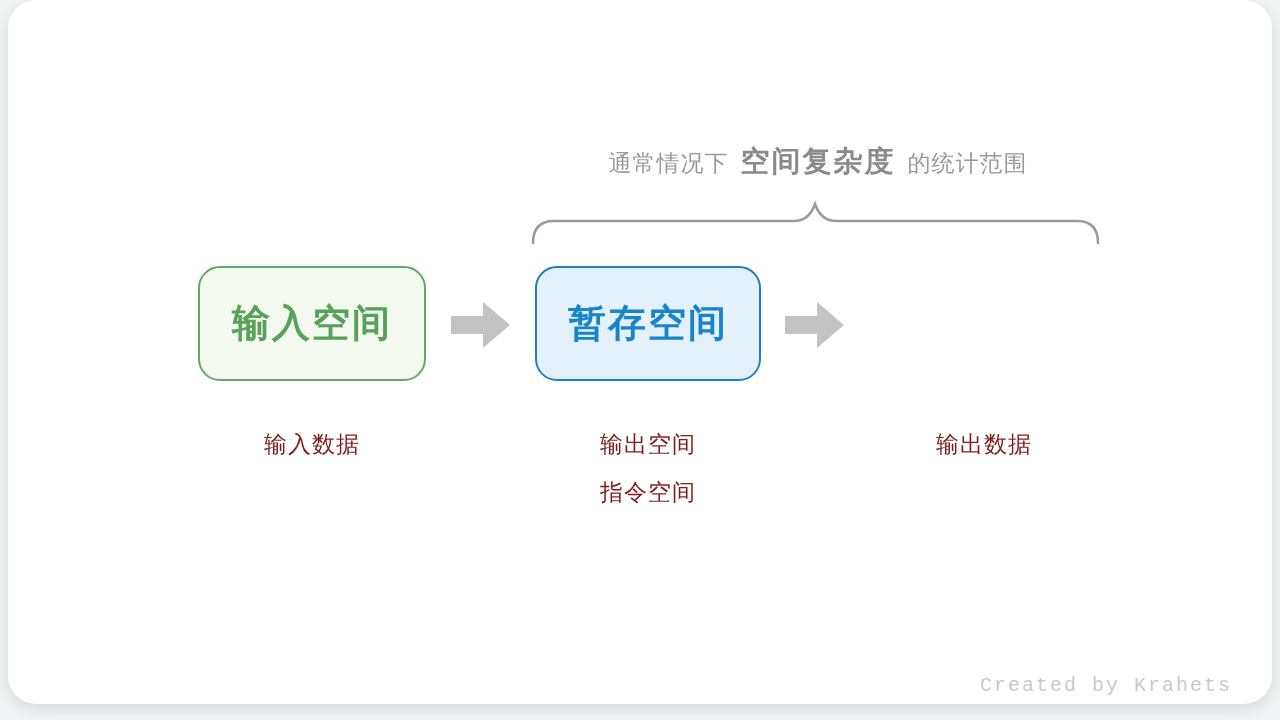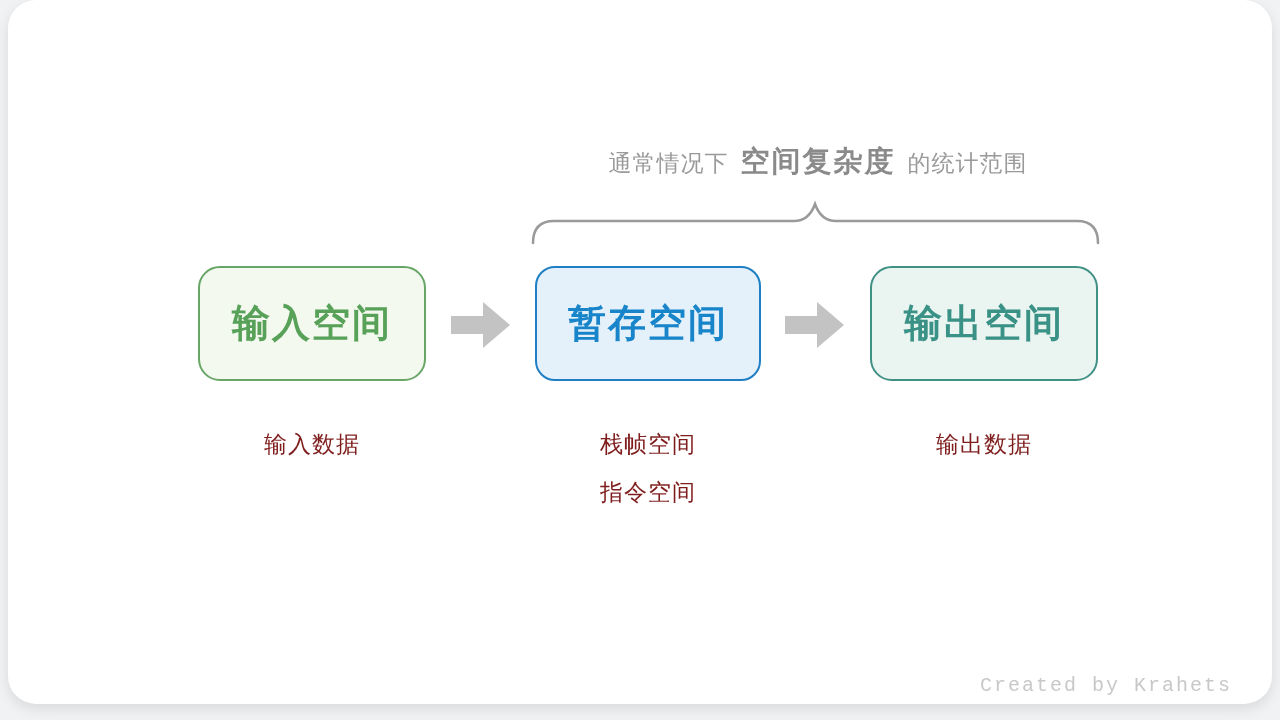--- a/index.html
+++ b/index.html
@@ -62,21 +62,21 @@
     border: 2.5px solid #888;
     border-radius: 22px;
     display: flex;
     align-items: center;
     justify-content: center;
     font-size: 38px;
     font-weight: bold;
     letter-spacing: 2px;
   }
   .box-1 { left: 190px; width: 228px; }
-  .box-2 { left: 527px; width: 226px; border-radius: 20px; }
+  .box-2 { left: 527px; width: 226px; }
   .box-3 { left: 862px; width: 228px; }
   .arrow {
     position: absolute;
     top: 301px;
     width: 60px;
     height: 48px;
   }
   .arrow-1 { left: 443px; }
   .arrow-2 { left: 777px; }
   .sublabels {
@@ -124,30 +124,27 @@
     </svg>
 
     <div class="space-box box-2" style="border-color: rgb(30, 127, 196); background: rgb(228, 241, 250); color: rgb(24, 132, 201);">
       <span>暂存空间</span>
     </div>
 
     <svg class="arrow arrow-2" viewBox="0 0 60 48">
       <polygon class="arrow-shape" points="0,15 32,15 32,1 59,24 32,47 32,33 0,33" fill="#c3c3c3"></polygon>
     </svg>
 
-    <div class="space-box box-3" style="border-color: rgb(62, 145, 132); background: rgb(234, 245, 241); color: rgb(58, 145, 134);">
-      <span>输出空间</span>
-    </div>
 
     <div class="sublabels sub-1">
       <div>输入数据</div>
     </div>
 
     <div class="sublabels sub-2">
-      <div>栈帧空间</div>
+      <div>输出空间</div>
       <div>指令空间</div>
     </div>
 
     <div class="sublabels sub-3">
       <div>输出数据</div>
     </div>
 
     <div class="credit" style="color: rgb(200, 200, 200);">Created by Krahets</div>
 
   </div>

